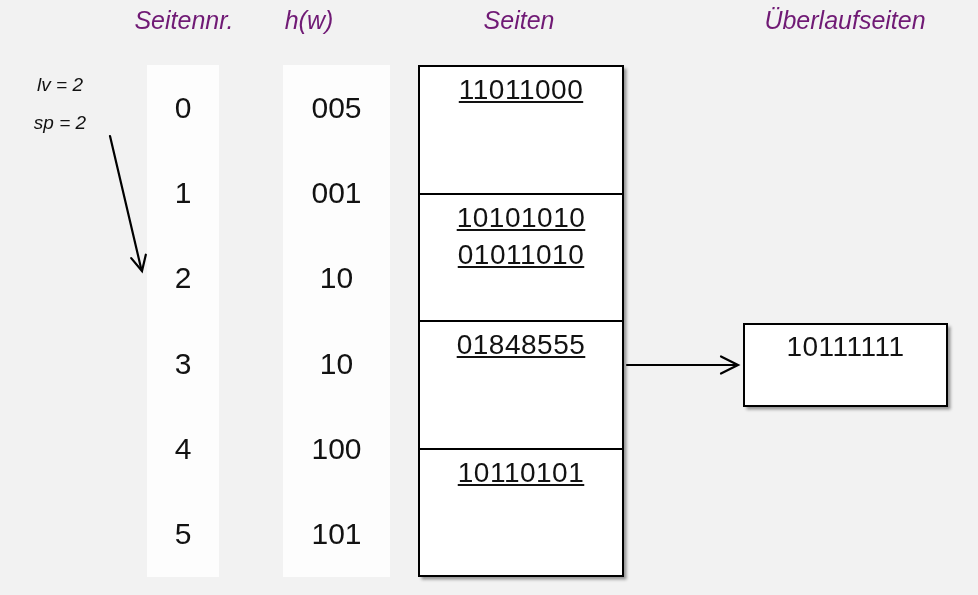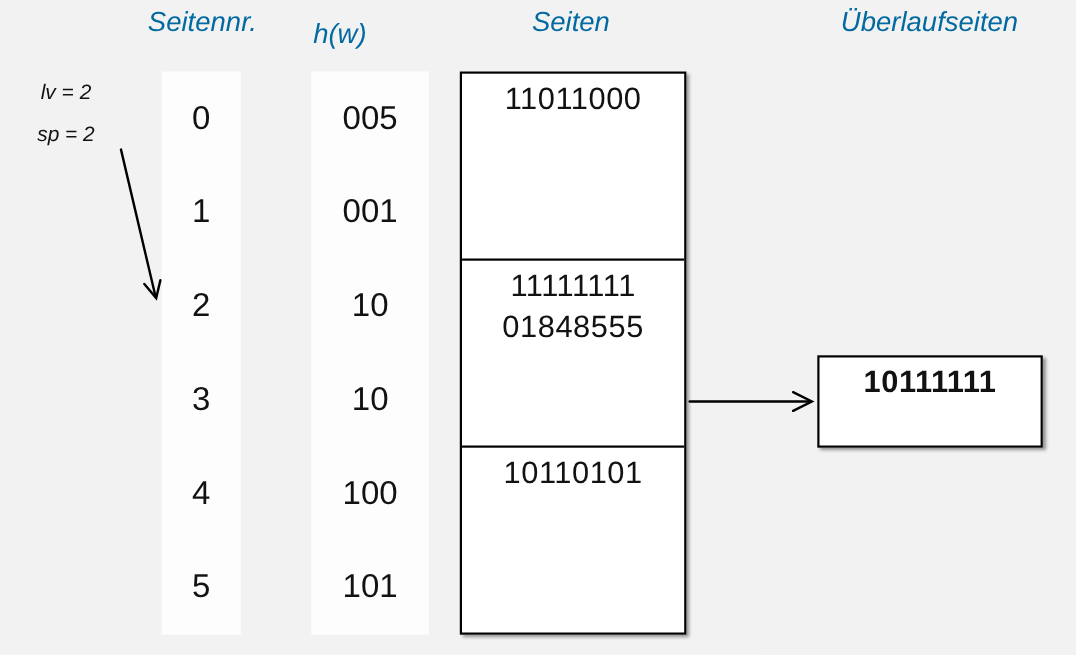--- a/index.html
+++ b/index.html
@@ -18,24 +18,24 @@
 
   
   .hdr {
     position: absolute;
     top: 3px;
     transform: translateX(-50%);
     font-style: italic;
     font-size: 25px;
     line-height: 34px;
     white-space: nowrap;
-    color: #0369a1;
+    color: #701a75;
   }
   .hdr-seitennr { left: 184px; }
-  .hdr-hw       { left: 309px; margin-top: 11px; }
+  .hdr-hw       { left: 309px; }
   .hdr-seiten   { left: 519px; }
   .hdr-ueberlauf{ left: 845px; }
 
   
   .annotation {
     position: absolute;
     left: 16px;
     top: 66px;
     width: 88px;
     text-align: center;
@@ -78,20 +78,21 @@
     box-sizing: border-box;
     display: flex;
     flex-direction: column;
   }
   .page-table .cell {
     flex: 1 1 0;
     border-top: 2.5px solid #000;
     box-sizing: border-box;
     padding-top: 4px;
     text-align: center;
+    text-decoration: underline;
   }
   .page-table .cell:first-child { border-top: none; }
   .entry {
     font-size: 28px;
     line-height: 37px;
     letter-spacing: 0.5px;
     white-space: nowrap;
   }
 
   
@@ -100,21 +101,20 @@
     left: 743px;
     top: 323px;
     width: 205px;
     height: 84px;
     background: #ffffff;
     border: 2.5px solid #000;
     box-shadow: 2.5px 2.5px 3px rgba(0,0,0,0.40);
     box-sizing: border-box;
     padding-top: 3px;
     text-align: center;
-    font-weight: bold;
   }
 
   
   .arrows {
     position: absolute;
     left: 0; top: 0;
     width: 978px; height: 595px;
     pointer-events: none;
   }
 </style>
@@ -150,21 +150,24 @@
     <div class="slot">100</div>
     <div class="slot">101</div>
   </div>
 
   <div class="page-table">
     <div class="cell">
       <div class="entry">11011000</div>
       <div class="entry"></div>
     </div>
     <div class="cell">
-      <div class="entry">11111111</div>
+      <div class="entry">10101010</div>
+      <div class="entry">01011010</div>
+    </div>
+    <div class="cell">
       <div class="entry">01848555</div>
     </div>
     <div class="cell">
       <div class="entry">10110101</div>
     </div>
   </div>
 
   <div class="overflow-box">
     <div class="entry">10111111</div>
   </div>

